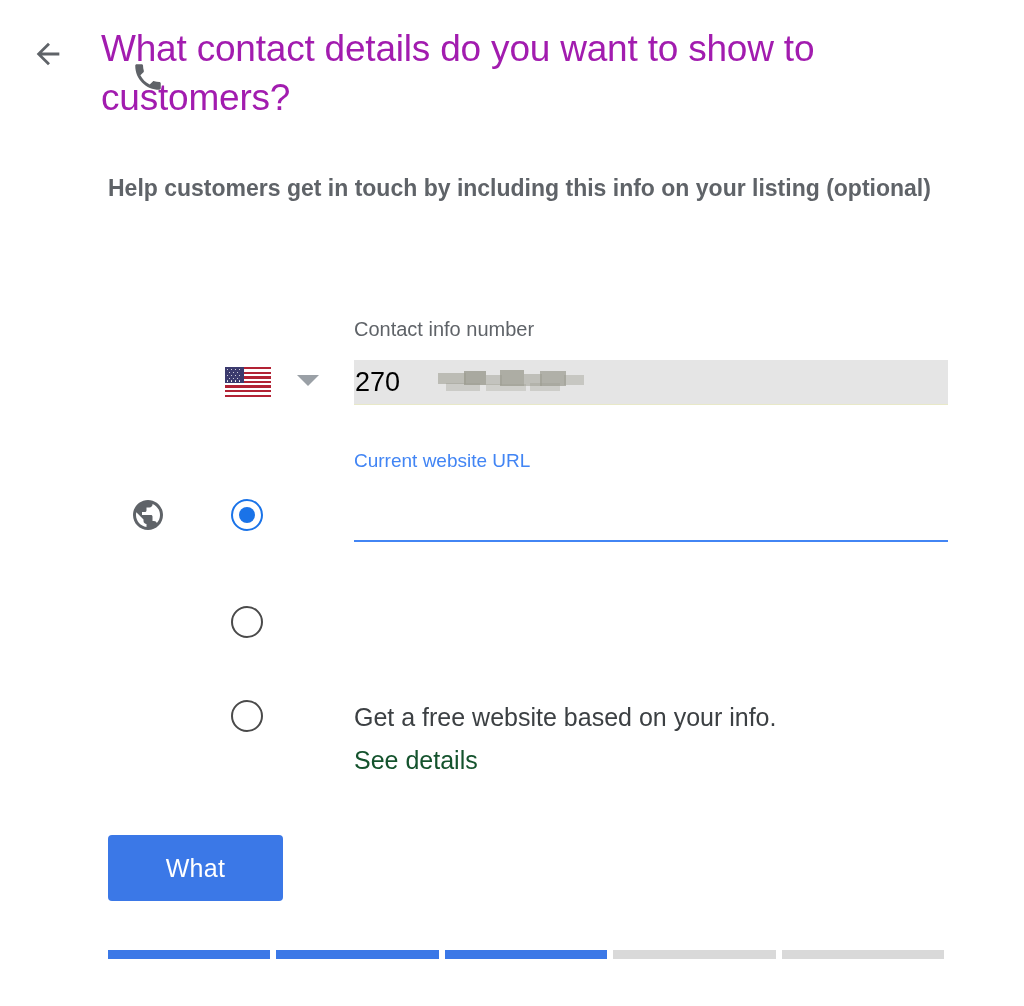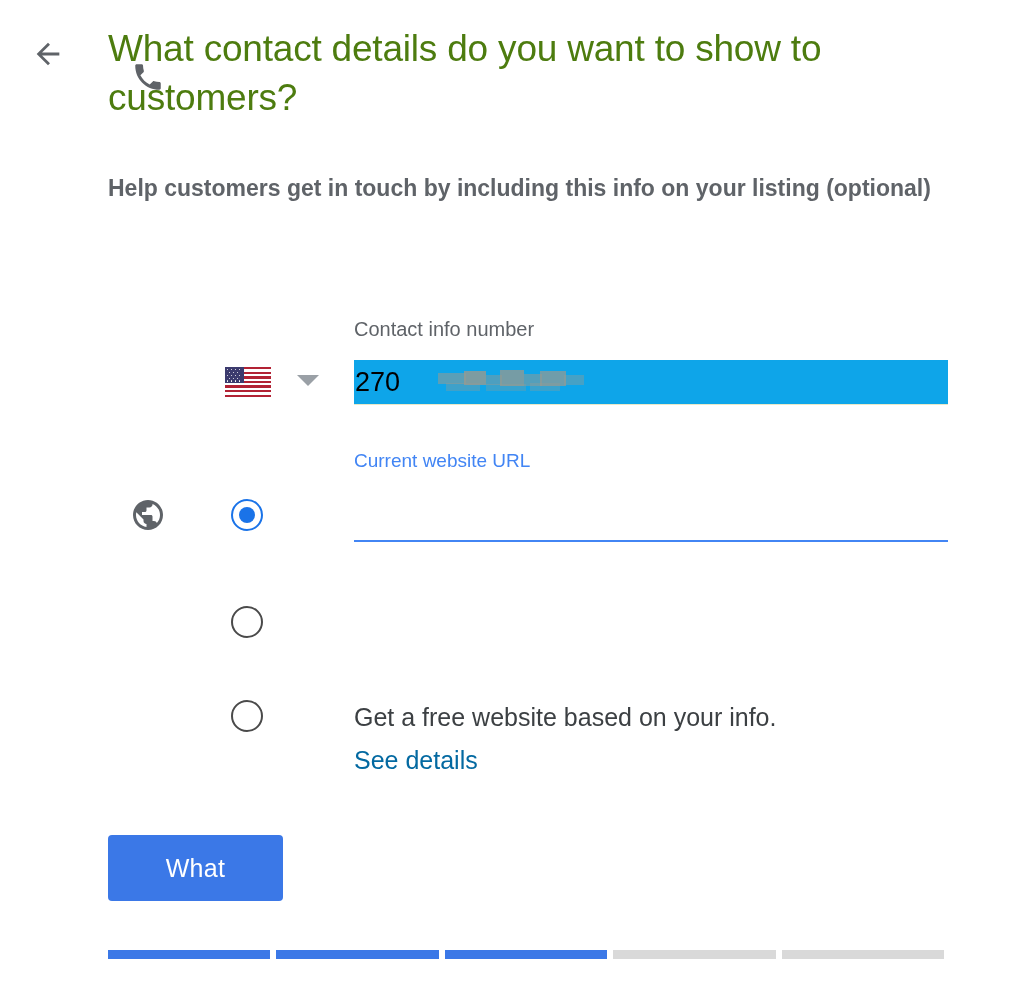--- a/index.html
+++ b/index.html
@@ -31,28 +31,28 @@
     display: flex;
     align-items: center;
     justify-content: center;
     cursor: pointer;
   }
   .back-arrow svg { display: block; }
 
   
   .heading {
     position: absolute;
-    left: 108px;
+    left: 101px;
     top: 24px;
     width: 800px;
     font-size: 37px;
     line-height: 1.33;
     font-weight: 500;
     letter-spacing: -0.2px;
-    color: #4d7c0f;
+    color: #a21caf;
   }
   .subheading {
     position: absolute;
     left: 108px;
     top: 172px;
     width: 830px;
     font-size: 23px;
     line-height: 1.42;
     font-weight: 700;
     color: #5f6368;
@@ -119,21 +119,21 @@
     color: #5f6368;
     font-weight: 400;
     white-space: nowrap;
   }
   .phone-field {
     position: absolute;
     left: 354px;
     top: 360px;
     width: 594px;
     height: 45px;
-    background: #0ea5e9;
+    background: #e5e5e5;
     border: none;
     border-bottom: 1px solid #e8e8c8;
     box-sizing: border-box;
     display: flex;
     align-items: center;
     cursor: text;
     gap: 36px;
   }
   .phone-value {
     font-size: 27px;
@@ -230,21 +230,21 @@
     font-weight: 400;
     white-space: nowrap;
   }
   #label-none { top: 608px; }
   #label-free { top: 703px; }
   .see-details {
     position: absolute;
     left: 354px;
     top: 746px;
     font-size: 25px;
-    color: #0369a1;
+    color: #14532d;
     font-weight: 400;
     cursor: pointer;
     white-space: nowrap;
   }
 
   
   .next-btn {
     position: absolute;
     left: 108px;
     top: 835px;

